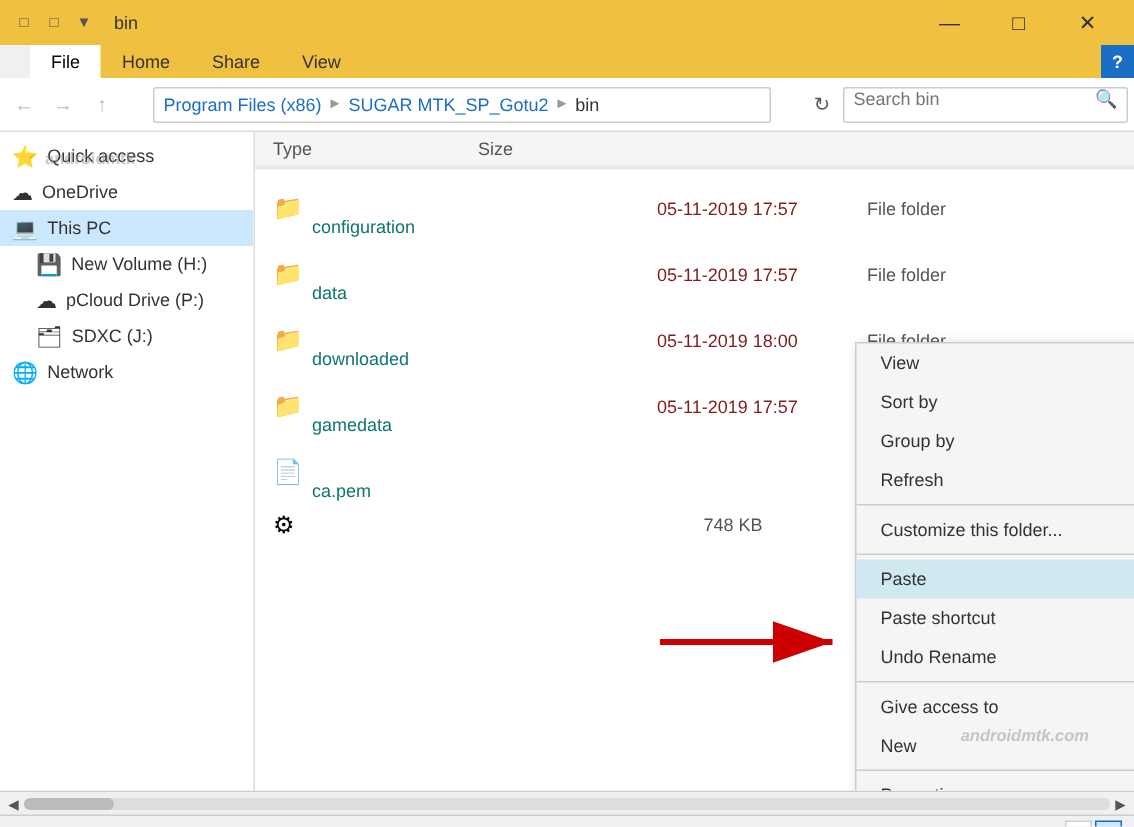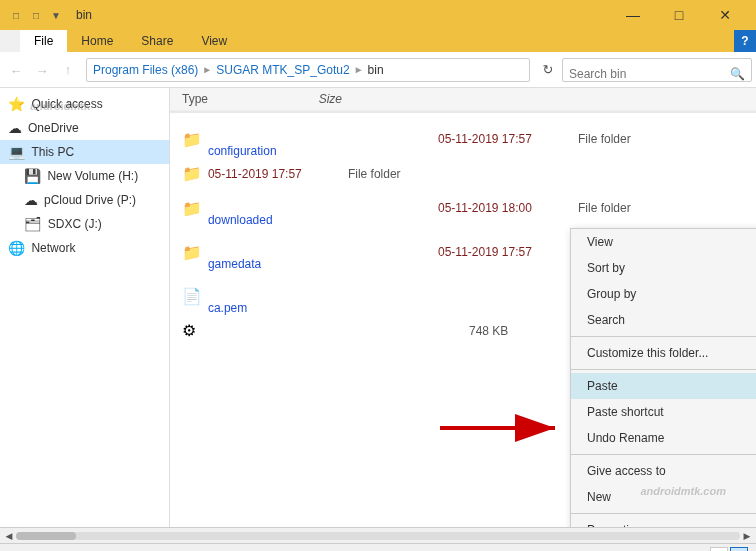--- a/index.html
+++ b/index.html
@@ -15,49 +15,49 @@
     
     .ribbon-tabs { height: 22px; background: #f0c040; display: flex; align-items: flex-end; padding-left: 0; margin-left: 20px; }
     .ribbon-tab { padding: 3px 14px; font-size: 12px; cursor: pointer; background: transparent; color: #333; height: 22px; display: flex; align-items: center; }
     .ribbon-tab.active { background: #fff; color: #000; }
     .ribbon-help { margin-left: auto; width: 22px; height: 22px; background: #1a6fc4; color: white; display: flex; align-items: center; justify-content: center; font-size: 12px; font-weight: bold; }
 
     
     .nav-bar { height: 36px; background: #fff; display: flex; align-items: center; padding: 0 4px; gap: 2px; border-bottom: 1px solid #ddd; }
     .nav-btn { width: 24px; height: 24px; display: flex; align-items: center; justify-content: center; color: #555; font-size: 13px; cursor: pointer; border-radius: 3px; }
     .nav-btn.disabled { color: #bbb; cursor: default; }
-    .breadcrumb { flex: 1; height: 24px; border: 1px solid #ccc; border-radius: 2px; display: flex; align-items: center; padding: 0 6px; font-size: 12px; color: #333; background: #fff; gap: 4px; margin: 0 4px; overflow: hidden; }
+    .breadcrumb { flex: 1; height: 24px; border: 1px solid #ccc; border-radius: 2px; display: flex; align-items: center; padding: 0 6px; font-size: 12px; color: #333; background: #fff; gap: 4px; margin: 0 20px; overflow: hidden; }
     .breadcrumb-sep { color: #999; font-size: 10px; }
     .breadcrumb-item { color: #1a6fc4; cursor: pointer; white-space: nowrap; }
     .breadcrumb-item.current { color: #333; cursor: default; }
     .nav-refresh { width: 24px; height: 24px; display: flex; align-items: center; justify-content: center; color: #555; font-size: 13px; }
-    .search-box { width: 190px; height: 24px; border: 1px solid #ccc; border-radius: 2px; display: flex; align-items: flex-end; padding: 0 6px; gap: 4px; background: #fff; }
+    .search-box { width: 190px; height: 24px; border: 1px solid #ccc; border-radius: 2px; display: flex; align-items: flex-start; padding: 0 6px; gap: 4px; background: #fff; }
     .search-box input { border: none; outline: none; font-size: 12px; color: #999; flex: 1; background: transparent; }
     .search-icon { color: #999; font-size: 12px; }
 
     
     .main { display: flex; height: calc(551px - 30px - 22px - 36px - 24px); }
 
     
     .sidebar { width: 170px; background: #fff; border-right: 1px solid #ddd; overflow-y: auto; padding: 4px 0; }
     .sidebar-item { display: flex; align-items: center; padding: 4px 8px; gap: 6px; cursor: pointer; font-size: 12px; color: #333; }
     .sidebar-item.selected { background: #cce8ff; }
     .sidebar-item .si-icon { font-size: 14px; }
 
     
     .file-area { flex: 1; background: #fff; overflow: hidden; position: relative; }
     .file-header { display: flex; padding: 4px 12px; border-bottom: 1px solid #eee; font-size: 12px; color: #555; background: #f5f5f5; }
     .col-name { flex: 1; }
     .col-date { width: 140px; }
     .col-type { width: 100px; }
-    .col-size { width: 60px; text-align: right; font-style: italic; }
+    .col-size { width: 60px; text-align: right; }
     .file-list { padding: 4px 0; }
     .file-row { display: flex; align-items: center; padding: 3px 12px; gap: 6px; cursor: pointer; }
     .file-row .file-icon { font-size: 16px; }
-    .file-row .file-name { flex: 1; font-size: 12px; color: #1d4ed8; margin-top: 24px; }
+    .file-row .file-name { flex: 1; font-size: 12px; color: #0f766e; margin-top: 24px; }
     .file-row .file-date { width: 134px; font-size: 12px; color: #7f1d1d; }
     .file-row .file-type { width: 100px; font-size: 12px; color: #555; }
     .file-row .file-size { width: 60px; font-size: 12px; color: #555; text-align: right; }
 
     
     .status-bar { height: 24px; background: #f0f0f0; border-top: 1px solid #ccc; display: flex; align-items: center; padding: 0 8px; justify-content: space-between; }
     .status-text { font-size: 12px; color: #333; }
     .view-icons { display: flex; gap: 2px; }
     .view-btn { width: 18px; height: 18px; display: flex; align-items: center; justify-content: center; font-size: 11px; color: #555; cursor: pointer; border: 1px solid #ccc; background: #fff; }
     .view-btn.active { background: #cce8ff; border-color: #1a6fc4; }
@@ -169,20 +169,21 @@
     <div class="file-list">
       <div class="file-row">
         <span class="file-icon">📁</span>
         <span class="file-name">configuration</span>
         <span class="file-date">05-11-2019 17:57</span>
         <span class="file-type">File folder</span>
         <span class="file-size"></span>
       </div>
       <div class="file-row">
         <span class="file-icon">📁</span>
+        <span class="file-name">data</span>
         <span class="file-date">05-11-2019 17:57</span>
         <span class="file-type">File folder</span>
         <span class="file-size"></span>
       </div>
       <div class="file-row">
         <span class="file-icon">📁</span>
         <span class="file-name">downloaded</span>
         <span class="file-date">05-11-2019 18:00</span>
         <span class="file-type">File folder</span>
         <span class="file-size"></span>
@@ -216,21 +217,21 @@
       </div>
       <div class="cm-item">
         <span>Sort by</span>
 
       </div>
       <div class="cm-item">
         <span>Group by</span>
 
       </div>
       <div class="cm-item">
-        <span>Search</span>
+        <span>Refresh</span>
       </div>
       <div class="cm-separator"></div>
       <div class="cm-item">
         <span>Customize this folder...</span>
       </div>
       <div class="cm-separator"></div>
       <div class="cm-item highlighted">
         <span>Paste</span>
       </div>
       <div class="cm-item">

